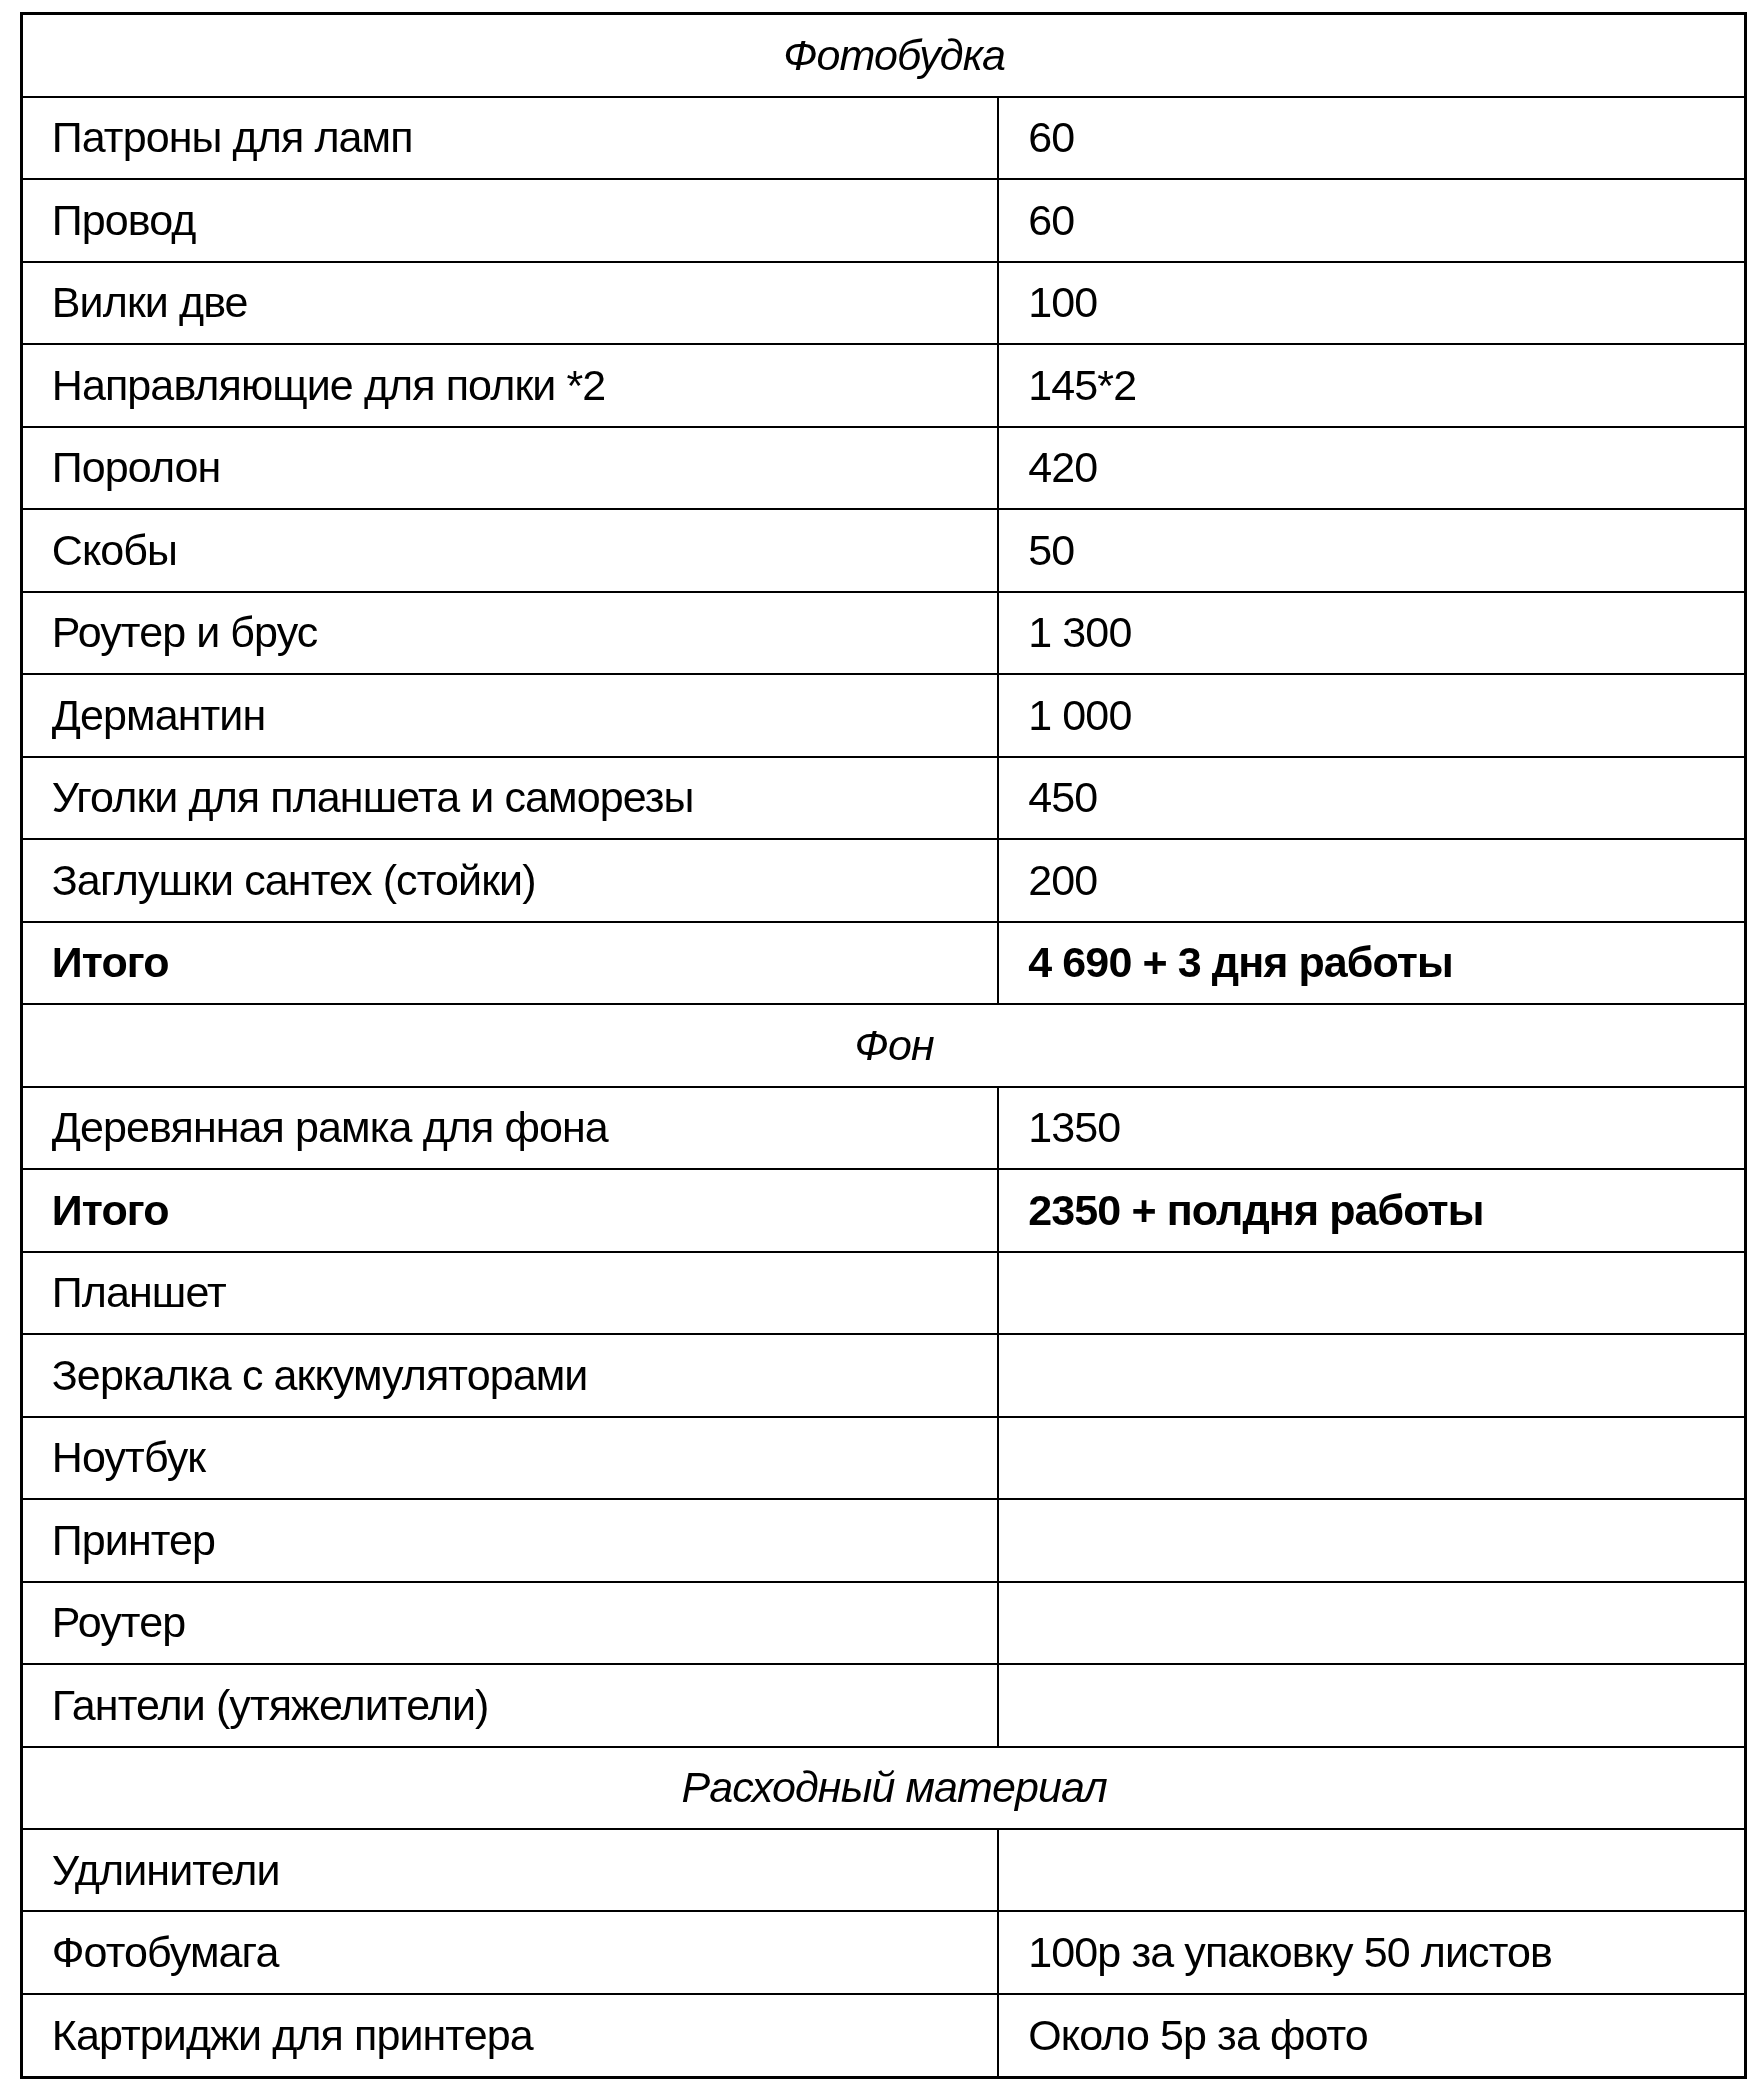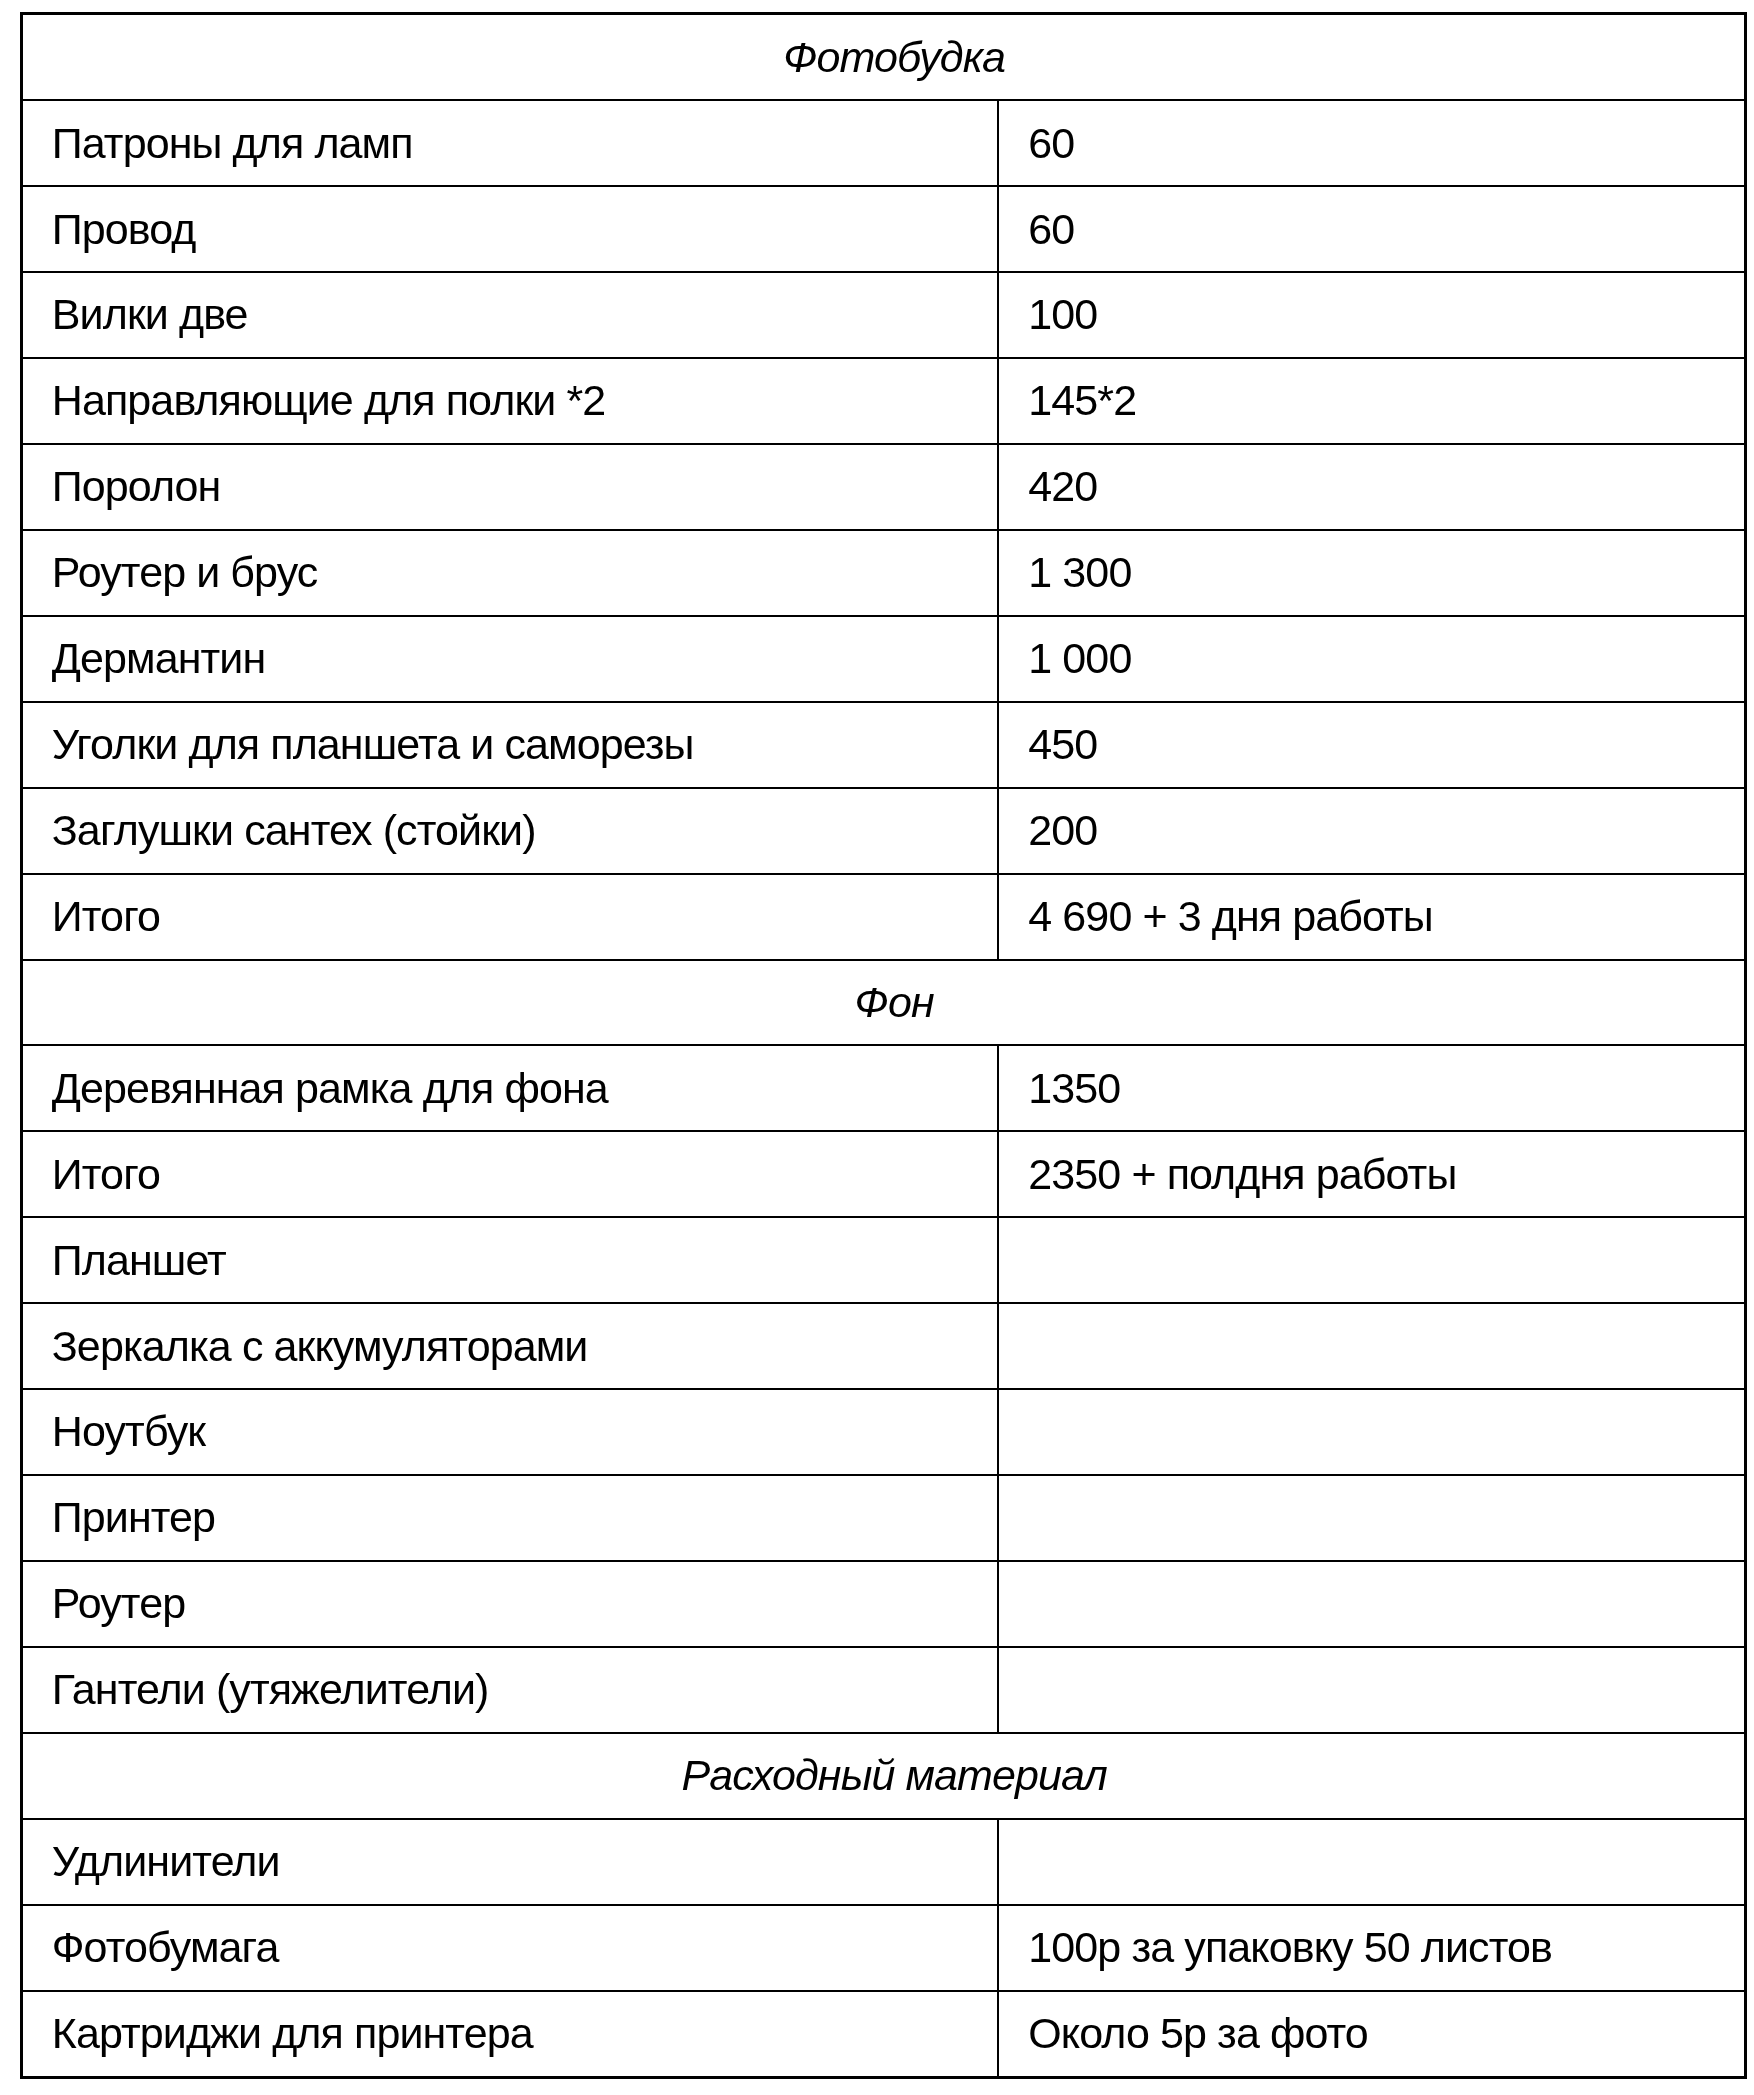--- a/index.html
+++ b/index.html
@@ -41,21 +41,21 @@
     overflow: hidden;
     white-space: nowrap;
   }
   td.section-cell {
     text-align: center;
     font-style: italic;
     font-size: 45px;
     padding: 0;
   }
   tr.total td {
-    font-weight: normal;
+    font-weight: bold;
   }
   td.value-cell {
     padding-left: 33px;
   }
 </style>
 </head>
 <body>
 
 <div class="page">
   <table class="expenses">
@@ -79,20 +79,24 @@
           <td class="label-cell">Вилки две</td>
           <td class="value-cell">100</td>
         </tr>
         <tr>
           <td class="label-cell">Направляющие для полки *2</td>
           <td class="value-cell">145*2</td>
         </tr>
         <tr>
           <td class="label-cell">Поролон</td>
           <td class="value-cell">420</td>
+        </tr>
+        <tr>
+          <td class="label-cell">Скобы</td>
+          <td class="value-cell">50</td>
         </tr>
         <tr>
           <td class="label-cell">Роутер и брус</td>
           <td class="value-cell">1 300</td>
         </tr>
         <tr>
           <td class="label-cell">Дермантин</td>
           <td class="value-cell">1 000</td>
         </tr>
         <tr>

